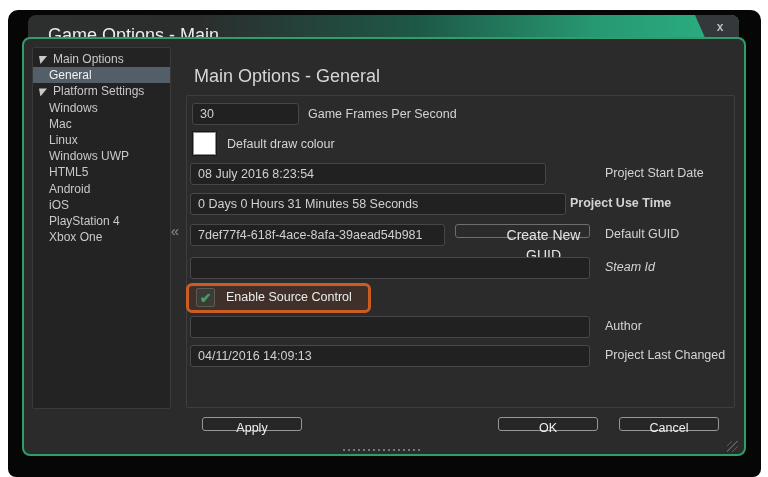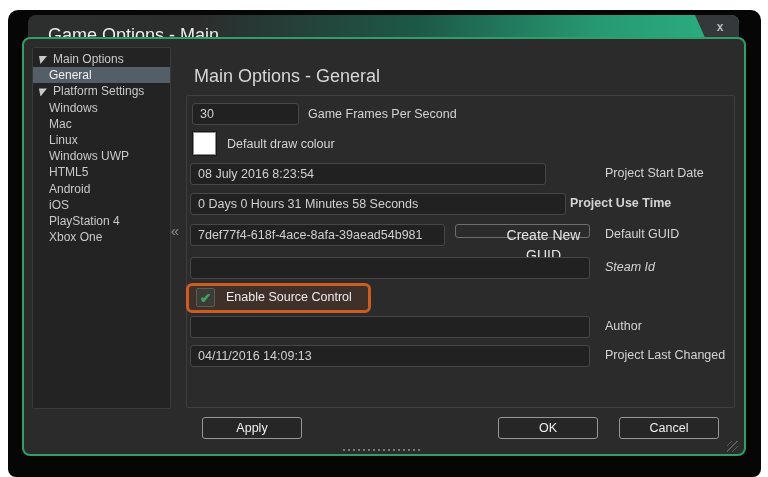--- a/index.html
+++ b/index.html
@@ -65,21 +65,21 @@
     left:186px;top:283px;width:185px;height:30px;border:3px solid #cc5c22;border-radius:6px;
     background:rgba(204,92,34,0.13);box-sizing:border-box;
   }
   .checkbox{
     left:196px;top:288px;width:19px;height:19px;background:#3b3b37;border:1px solid #5c5c55;
     border-radius:2px;cursor:pointer;text-align:center;line-height:18px;font-size:14px;font-weight:bold;color:#44a05e;box-sizing:border-box;
   }
   .cb-label{left:226px;top:290px;font-size:12.5px;color:#ececec;}
   
   .btn{
-    position:absolute;top:417px;height:22px;line-height:20px;text-align:center;
+    position:absolute;top:417px;height:14px;line-height:20px;text-align:center;
     background:#262626;border:1px solid #979797;border-radius:3px;color:#f0f0f0;
     font-size:12.5px;cursor:pointer;box-sizing:border-box;
   }
   .btn-apply{left:202px;width:100px;}
   .btn-ok{left:498px;width:100px;}
   .btn-cancel{left:619px;width:100px;}
   .drag-dots{
     left:343px;top:449px;width:79px;height:2px;
     background:repeating-linear-gradient(90deg,#787878 0 2px,transparent 2px 5px);
     cursor:ns-resize;

